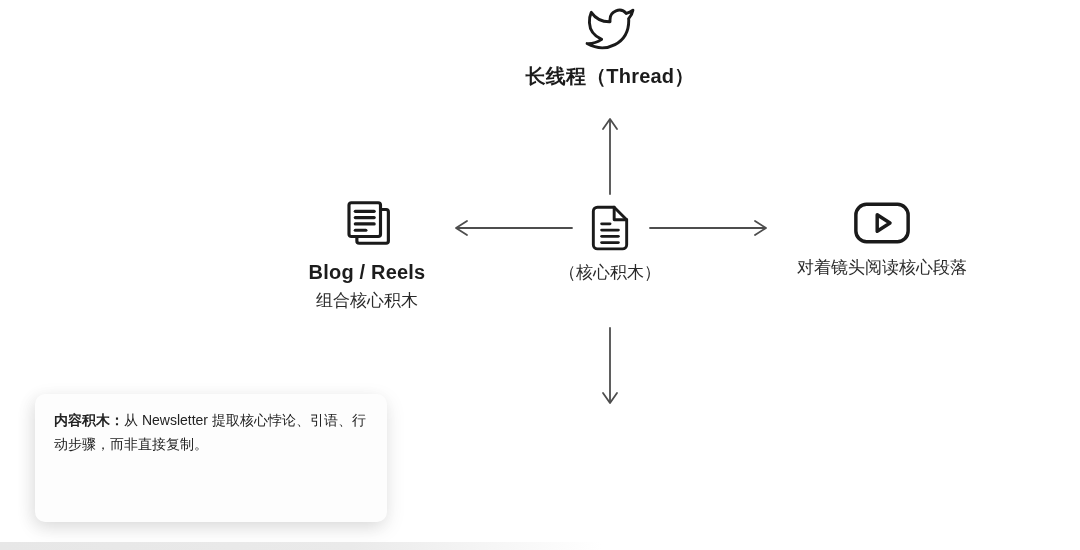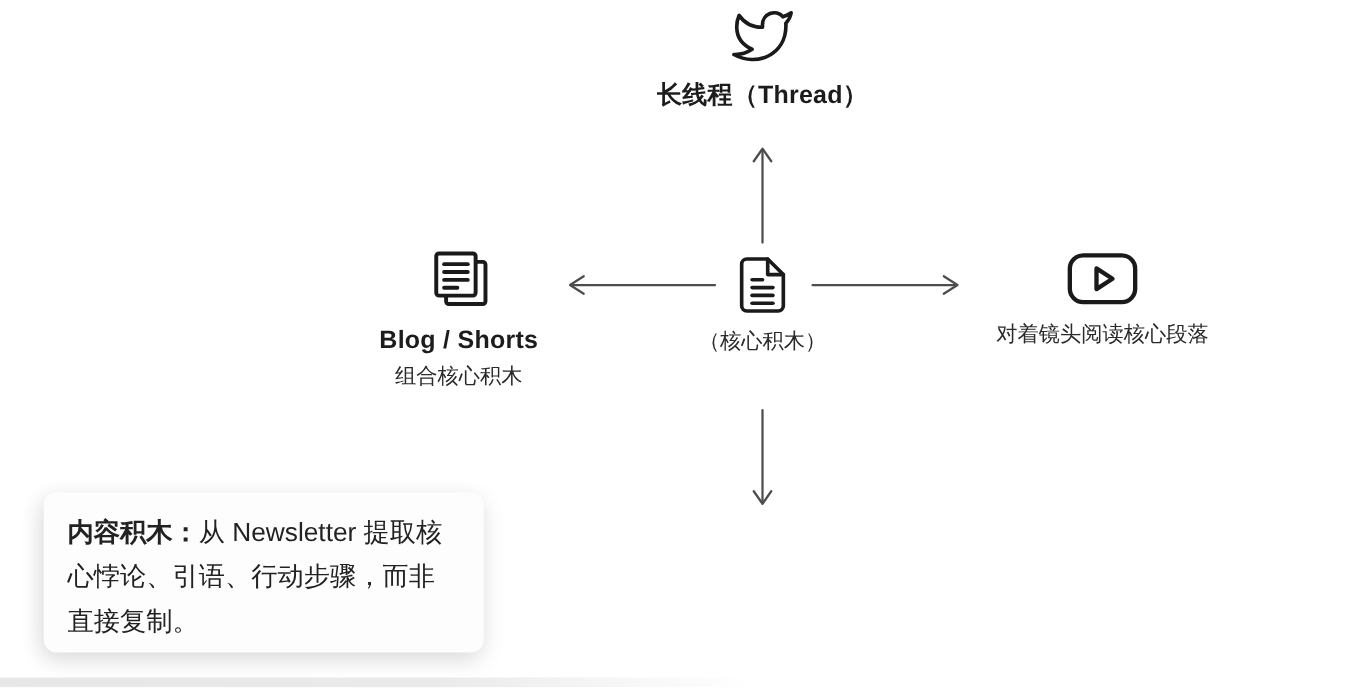--- a/index.html
+++ b/index.html
@@ -15,21 +15,21 @@
   .node .subtitle{font-size:17px;font-weight:400;line-height:1.3;margin-top:5px;color:#2a2a2a;}
   .icon-svg{display:block;}
   .arrow{position:absolute;}
   .arrow line,.arrow polyline{stroke:#4d4d4d;stroke-width:1.8;fill:none;stroke-linecap:round;stroke-linejoin:round;}
   #note-card{
     position:absolute;left:35px;top:394px;width:352px;height:128px;
     background:#fdfdfd;border-radius:10px;
     box-shadow:0 6px 20px rgba(0,0,0,0.10), -4px 4px 16px rgba(0,0,0,0.06);
     box-sizing:border-box;padding:15px 19px 14px 19px;
   }
-  #note-card p{margin:0;font-size:21px;line-height:1.68;color:#222;}
+  #note-card p{margin:0;font-size:14px;line-height:1.68;color:#222;}
   #note-card .note-label{font-weight:700;}
   #bottom-strip{
     position:absolute;left:0;top:542px;width:640px;height:8px;
     background:linear-gradient(90deg,#e7e7e7 0%,#eaeaea 55%,rgba(234,234,234,0) 94%);
   }
 </style>
 </head>
 <body>
 
 <div id="canvas">
@@ -61,21 +61,21 @@
     <div class="iconwrap" style="height:58px;">
       <svg class="icon-svg" width="56" height="54" viewBox="0 0 24 24" fill="none" stroke="#1a1a1a" stroke-width="1.4" stroke-linecap="round" stroke-linejoin="round">
         <rect x="7.5" y="6" width="14" height="15" rx="1" fill="#ffffff"></rect>
         <rect x="4" y="3" width="14" height="15" rx="1" fill="#ffffff"></rect>
         <line x1="6.8" y1="6.8" x2="15.2" y2="6.8"></line>
         <line x1="6.8" y1="9.6" x2="15.2" y2="9.6"></line>
         <line x1="6.8" y1="12.4" x2="15.2" y2="12.4"></line>
         <line x1="6.8" y1="15.2" x2="11.5" y2="15.2"></line>
       </svg>
     </div>
-    <div class="title">Blog / Shorts</div>
+    <div class="title">Blog / Reels</div>
     <div class="subtitle">组合核心积木</div>
   </div>
 
   <div class="node" style="left:732px;top:194px;width:300px;">
     <div class="iconwrap" style="height:58px;">
       <svg class="icon-svg" width="64" height="48" viewBox="0 0 24 18" fill="none" stroke="#1a1a1a" stroke-width="1.3" stroke-linecap="round" stroke-linejoin="round">
         <rect x="2.2" y="2" width="19.6" height="14" rx="4"></rect>
         <path d="M10.2 5.9 L15 9 L10.2 12.1 Z"></path>
       </svg>
     </div>

